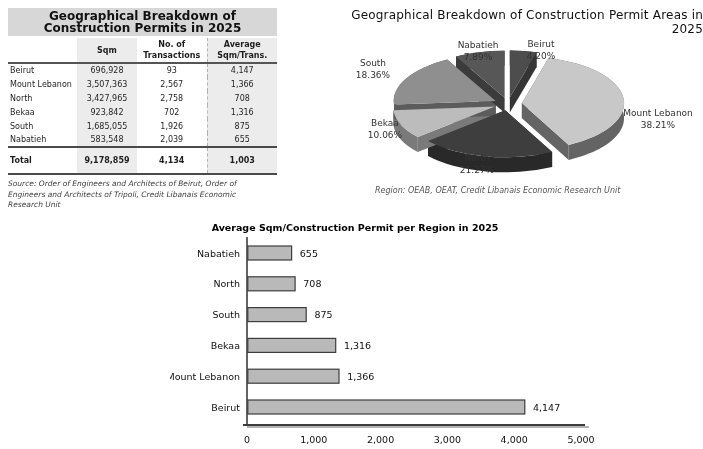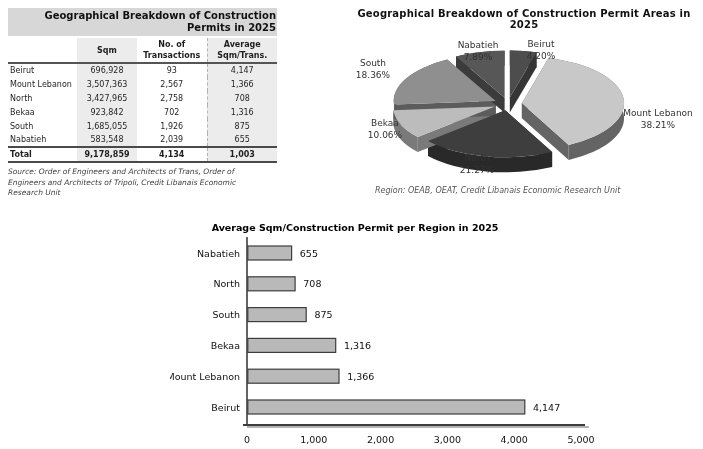--- a/index.html
+++ b/index.html
@@ -3,43 +3,43 @@
 <meta charset="utf-8">
 <style>
   * { margin:0; padding:0; box-sizing:border-box; }
   html,body { background:#ffffff; }
   body { font-family:"DejaVu Sans", sans-serif; color:#1f1f1f; }
   .canvas { position:relative; width:703px; height:449px; background:#ffffff; overflow:hidden; }
 
   
   .table-panel { position:absolute; left:8px; top:8px; width:269px; }
   .tbl-title {
-    background:#d7d7d7; text-align:right; font-weight:bold; font-size:10px;
-    line-height:12px; padding:2px 1px; margin-bottom:2px; color:#111;
+    background:#d7d7d7; text-align:center; font-weight:bold; font-size:12px;
+    line-height:12px; padding:2px 8px; margin-bottom:2px; color:#111;
   }
   table.permits { border-collapse:collapse; width:269px; table-layout:fixed; font-size:8px; }
   table.permits col.c1 { width:69px; } table.permits col.c2 { width:60px; }
   table.permits col.c3 { width:70px; } table.permits col.c4 { width:70px; }
   table.permits th {
     font-weight:bold; text-align:center; vertical-align:middle;
     height:25px; line-height:11px; font-size:8px;
   }
   table.permits thead tr { border-bottom:2px solid #555; }
   table.permits td { height:14px; text-align:center; white-space:nowrap; }
   table.permits td.region { text-align:left; padding-left:2px; }
   table.permits .band { background:#ececec; }
   table.permits .dash { border-left:1px dashed #b3b3b3; }
   table.permits tr.total-row { font-weight:bold; border-top:2px solid #4a4a4a; border-bottom:2px solid #4a4a4a; }
-  table.permits tr.total-row td { height:15px; }
+  table.permits tr.total-row td { height:27px; }
   .tbl-source { margin-top:4px; font-style:italic; font-size:7.5px; line-height:1.4; color:#3f3f3f; width:265px; }
 
   
   .pie-panel { position:absolute; left:345px; top:0; width:358px; height:210px; }
-  .pie-title { position:absolute; left:0; top:8px; width:358px; text-align:center;
-               font-weight:bold; font-size:10px; letter-spacing:.2px; color:#111; }
+  .pie-title { position:absolute; left:0; top:8px; width:358px; text-align:right;
+               font-weight:normal; font-size:12px; letter-spacing:.2px; color:#111; }
   .pie-svg-wrap { position:absolute; left:0; top:0; width:358px; height:210px; }
   .pie-source { position:absolute; left:30px; top:186px; font-style:italic; font-size:8px; color:#555; }
   text.pie-label { font-family:"DejaVu Sans", sans-serif; font-size:9px; fill:#333; }
   text.bar-text  { font-family:"DejaVu Sans", sans-serif; font-size:9.5px; fill:#111; }
   text.bar-title { font-family:"DejaVu Sans", sans-serif; font-size:9.5px; font-weight:bold; fill:#000; }
 
   
   .bar-panel { position:absolute; left:170px; top:213px; width:460px; height:236px; }
 </style>
 </head>
@@ -102,21 +102,21 @@
        <td class="band dash">655</td>
      </tr>
           <tr class="total-row">
        <td class="region">Total</td>
        <td class="band">9,178,859</td>
        <td>4,134</td>
        <td class="band dash">1,003</td>
      </tr>
         </tbody>
     </table>
-    <div class="tbl-source">Source: Order of Engineers and Architects of Trans, Order of Engineers and Architects of Tripoli, Credit Libanais Economic Research Unit</div>
+    <div class="tbl-source">Source: Order of Engineers and Architects of Beirut, Order of Engineers and Architects of Tripoli, Credit Libanais Economic Research Unit</div>
   </section>
 
   <section class="pie-panel">
     <div class="pie-svg-wrap">
       <svg viewBox="0 0 358 210" width="358" height="210">
           <path d="M164.8,50.6 A102,47 0 0 1 191.5,52.2 L191.5,67.2 A102,47 0 0 0 164.8,65.6 Z" fill="#353535"></path>
           <path d="M164.8,97.6 L164.8,50.6 L164.8,65.6 L164.8,112.6 Z" fill="#353535"></path>
           <path d="M164.8,97.6 L191.5,52.2 L191.5,67.2 L164.8,112.6 Z" fill="#353535"></path>
           <path d="M203.5,57.9 A102,47 0 0 1 223.7,145.1 L223.7,160.1 A102,47 0 0 0 203.5,72.9 Z" fill="#646464"></path>
           <path d="M176.9,103.3 L203.5,57.9 L203.5,72.9 L176.9,118.3 Z" fill="#646464"></path>

